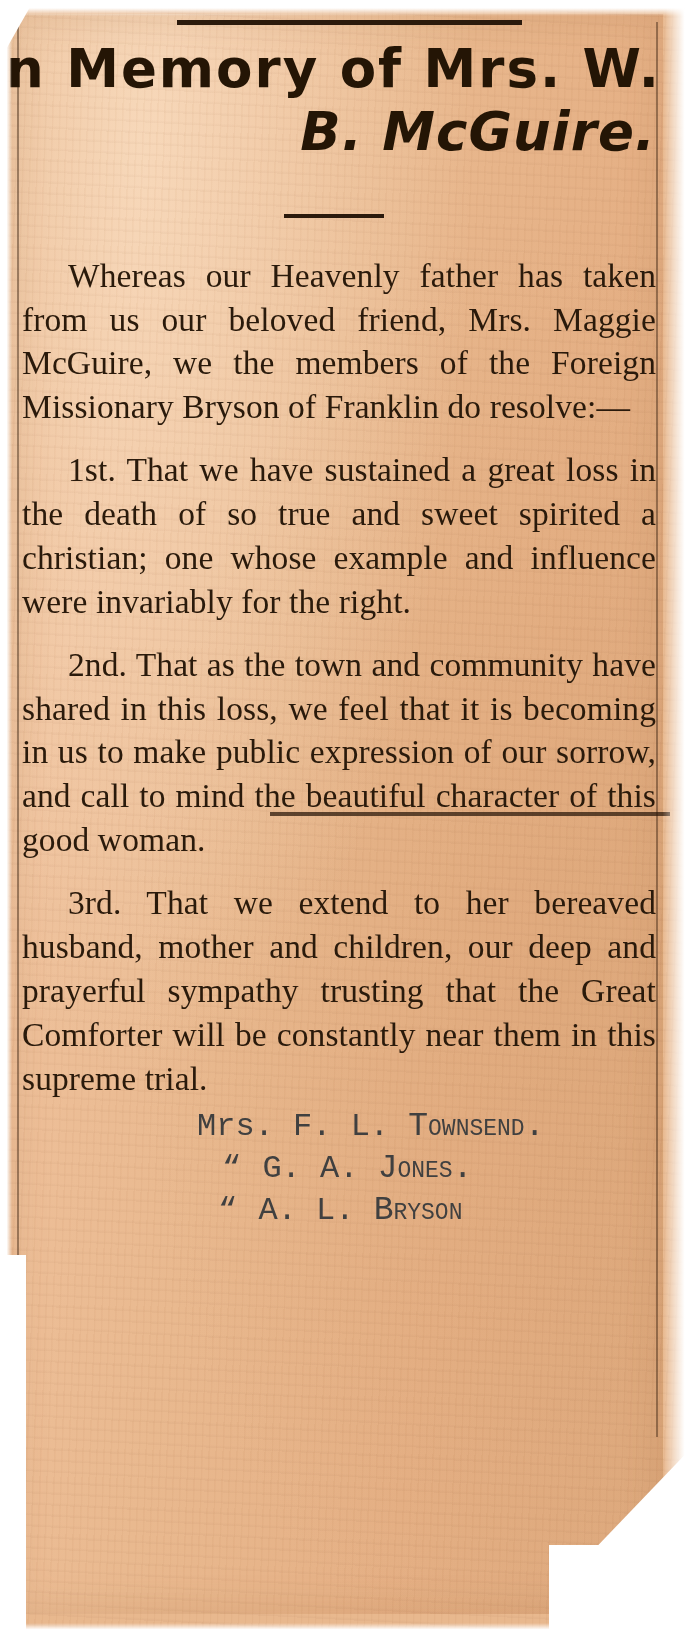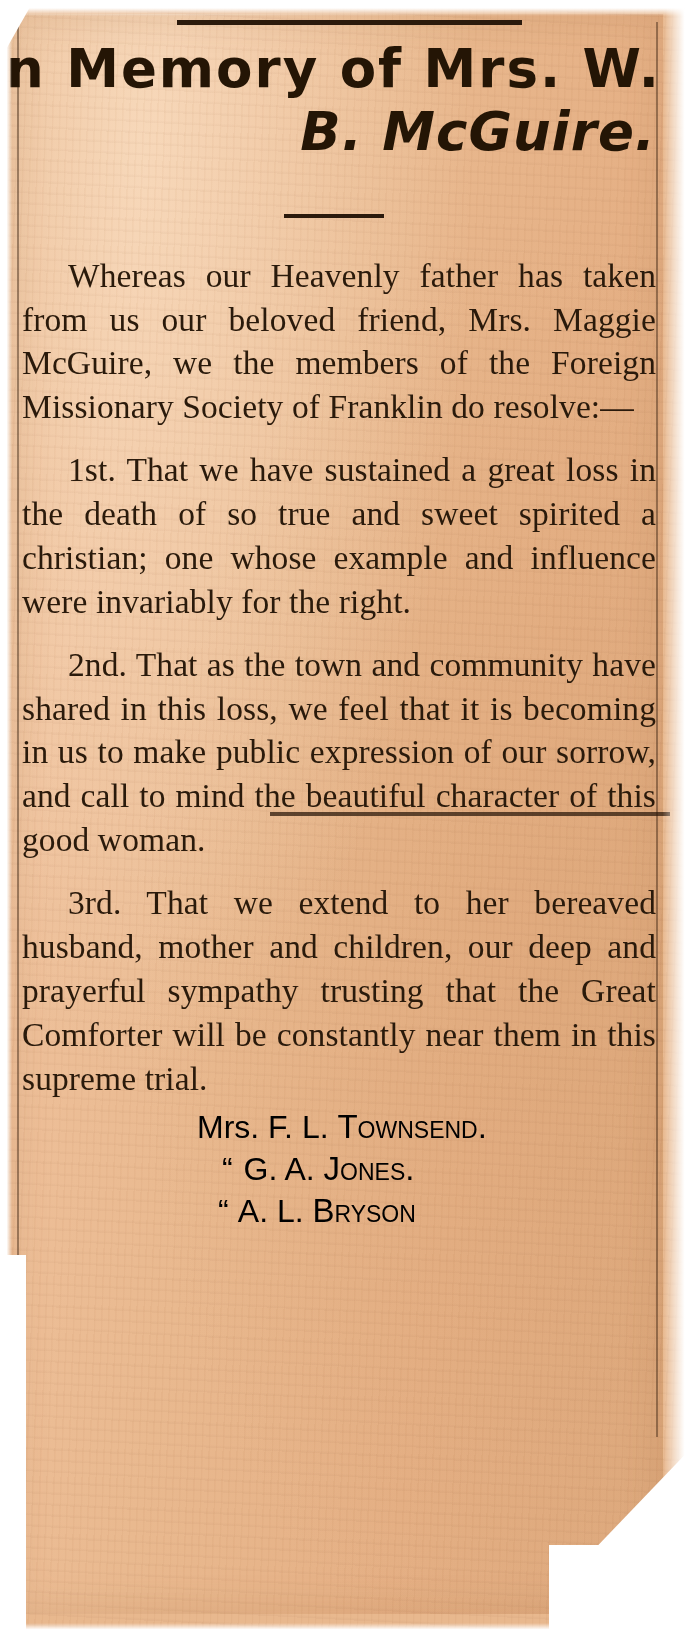--- a/index.html
+++ b/index.html
@@ -132,22 +132,22 @@
     left: 270px;
     top: 812px;
     width: 400px;
     height: 4px;
     background: rgba(45,27,12,0.75);
     pointer-events: none;
   }
 
   .signatures {
     margin-top: 6px;
-    font-family: Liberation Sans, sans-serif;
-    color: #000000;
+    font-family: Liberation Mono, monospace;
+    color: #404040;
   }
   .sig {
     font-size: 32px;
     line-height: 1.26;
     white-space: nowrap;
   }
   .sig .smallcaps {
     font-variant: small-caps;
     font-size: 33px;
   }
@@ -173,21 +173,21 @@
     <div class="rule rule-top"></div>
 
     <div class="headline">
       <span class="line1">n Memory of Mrs. W.</span>
       <span class="line2">B. McGuire.</span>
     </div>
 
     <div class="rule rule-mid"></div>
 
     <div class="body-text">
-      <p>Whereas our Heavenly father has taken from us our beloved friend, Mrs. Maggie McGuire, we the members of the Foreign Missionary Society of Franklin do resolve:—</p>
+      <p>Whereas our Heavenly father has taken from us our beloved friend, Mrs. Maggie McGuire, we the members of the Foreign Missionary Bryson of Franklin do resolve:—</p>
       <p>1st.  That we have sustained a great loss in the death of so true and sweet spirited a christian; one whose example and influence were invariably for the right.</p>
       <p>2nd.  That as the town and community have shared in this loss, we feel that it is becoming in us to make public expression of our sorrow, and call to mind the beautiful character of this good woman.</p>
       <p>3rd.  That we extend to her bereaved husband, mother and children, our deep and prayerful sympathy trusting that the Great Comforter will be constantly near them in this supreme trial.</p>
     </div>
 
     <div class="signatures">
       <div class="sig sig-1">
         <span>Mrs.</span>
         <span>F. L.</span>
         <span class="smallcaps">Townsend.</span>

